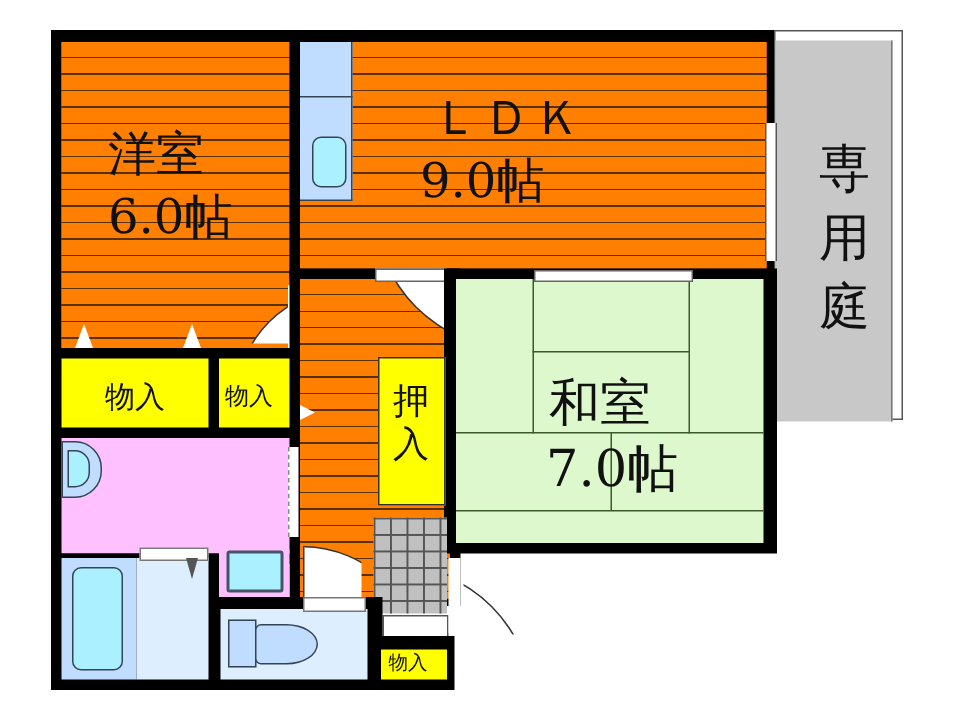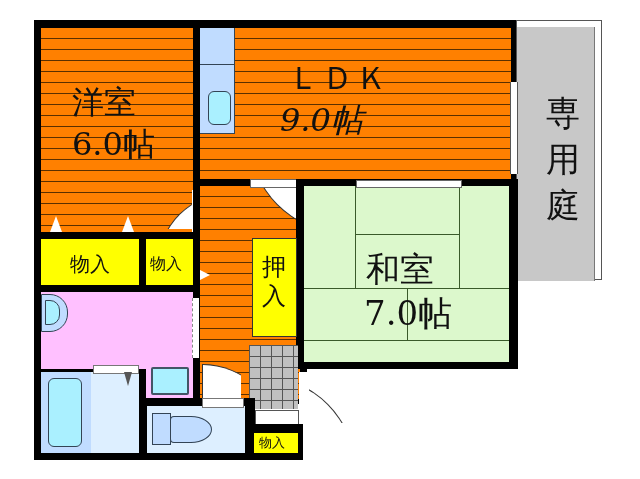--- a/index.html
+++ b/index.html
@@ -36,21 +36,21 @@
 <div class="abs" style="left:50px;top:216px;width:0;height:0;border-left:6px solid transparent;border-right:6px solid transparent;border-bottom:16px solid #fff;"></div>
 <div class="abs" style="left:122px;top:216px;width:0;height:0;border-left:6px solid transparent;border-right:6px solid transparent;border-bottom:16px solid #fff;"></div>
 
 <div class="abs wall" style="left:193px;top:20px;width:325px;height:166px;"></div>
 <div class="abs wood" style="left:200px;top:28px;width:311px;height:151px;"></div>
 
 <div class="abs blue2" style="left:200px;top:28px;width:35px;height:106px;border-right:1px solid #345;border-bottom:1px solid #345;"></div>
 <div class="abs" style="left:200px;top:64px;width:35px;height:1px;background:#345;"></div>
 <div class="fixture" style="left:208px;top:91px;width:21px;height:32px;"></div>
 <div class="lbl" style="left:288px;top:62px;font-size:32px;letter-spacing:2px;">ＬＤＫ</div>
-<div class="lbl" style="left:280px;top:104px;font-size:32px;font-style:italic;">9.0帖</div>
+<div class="lbl" style="left:280px;top:104px;font-size:32px;">9.0帖</div>
 
 <div class="abs" style="left:516px;top:20px;width:86px;height:260px;border:1px solid #555;background:#fff;"></div>
 <div class="abs gray" style="left:517px;top:27px;width:78px;height:254px;border-right:1px solid #777;"></div>
 <div class="lbl" style="left:546px;top:96px;font-size:34px;">専</div>
 <div class="lbl" style="left:546px;top:142px;font-size:34px;">用</div>
 <div class="lbl" style="left:546px;top:188px;font-size:34px;">庭</div>
 
 <div class="door" style="left:510px;top:82px;width:6px;height:92px;border-left:1px solid #555;border-right:1px solid #555;"></div>
 <div class="door" style="left:510px;top:193px;width:6px;height:88px;border-left:1px solid #555;border-right:1px solid #555;"></div>
 

